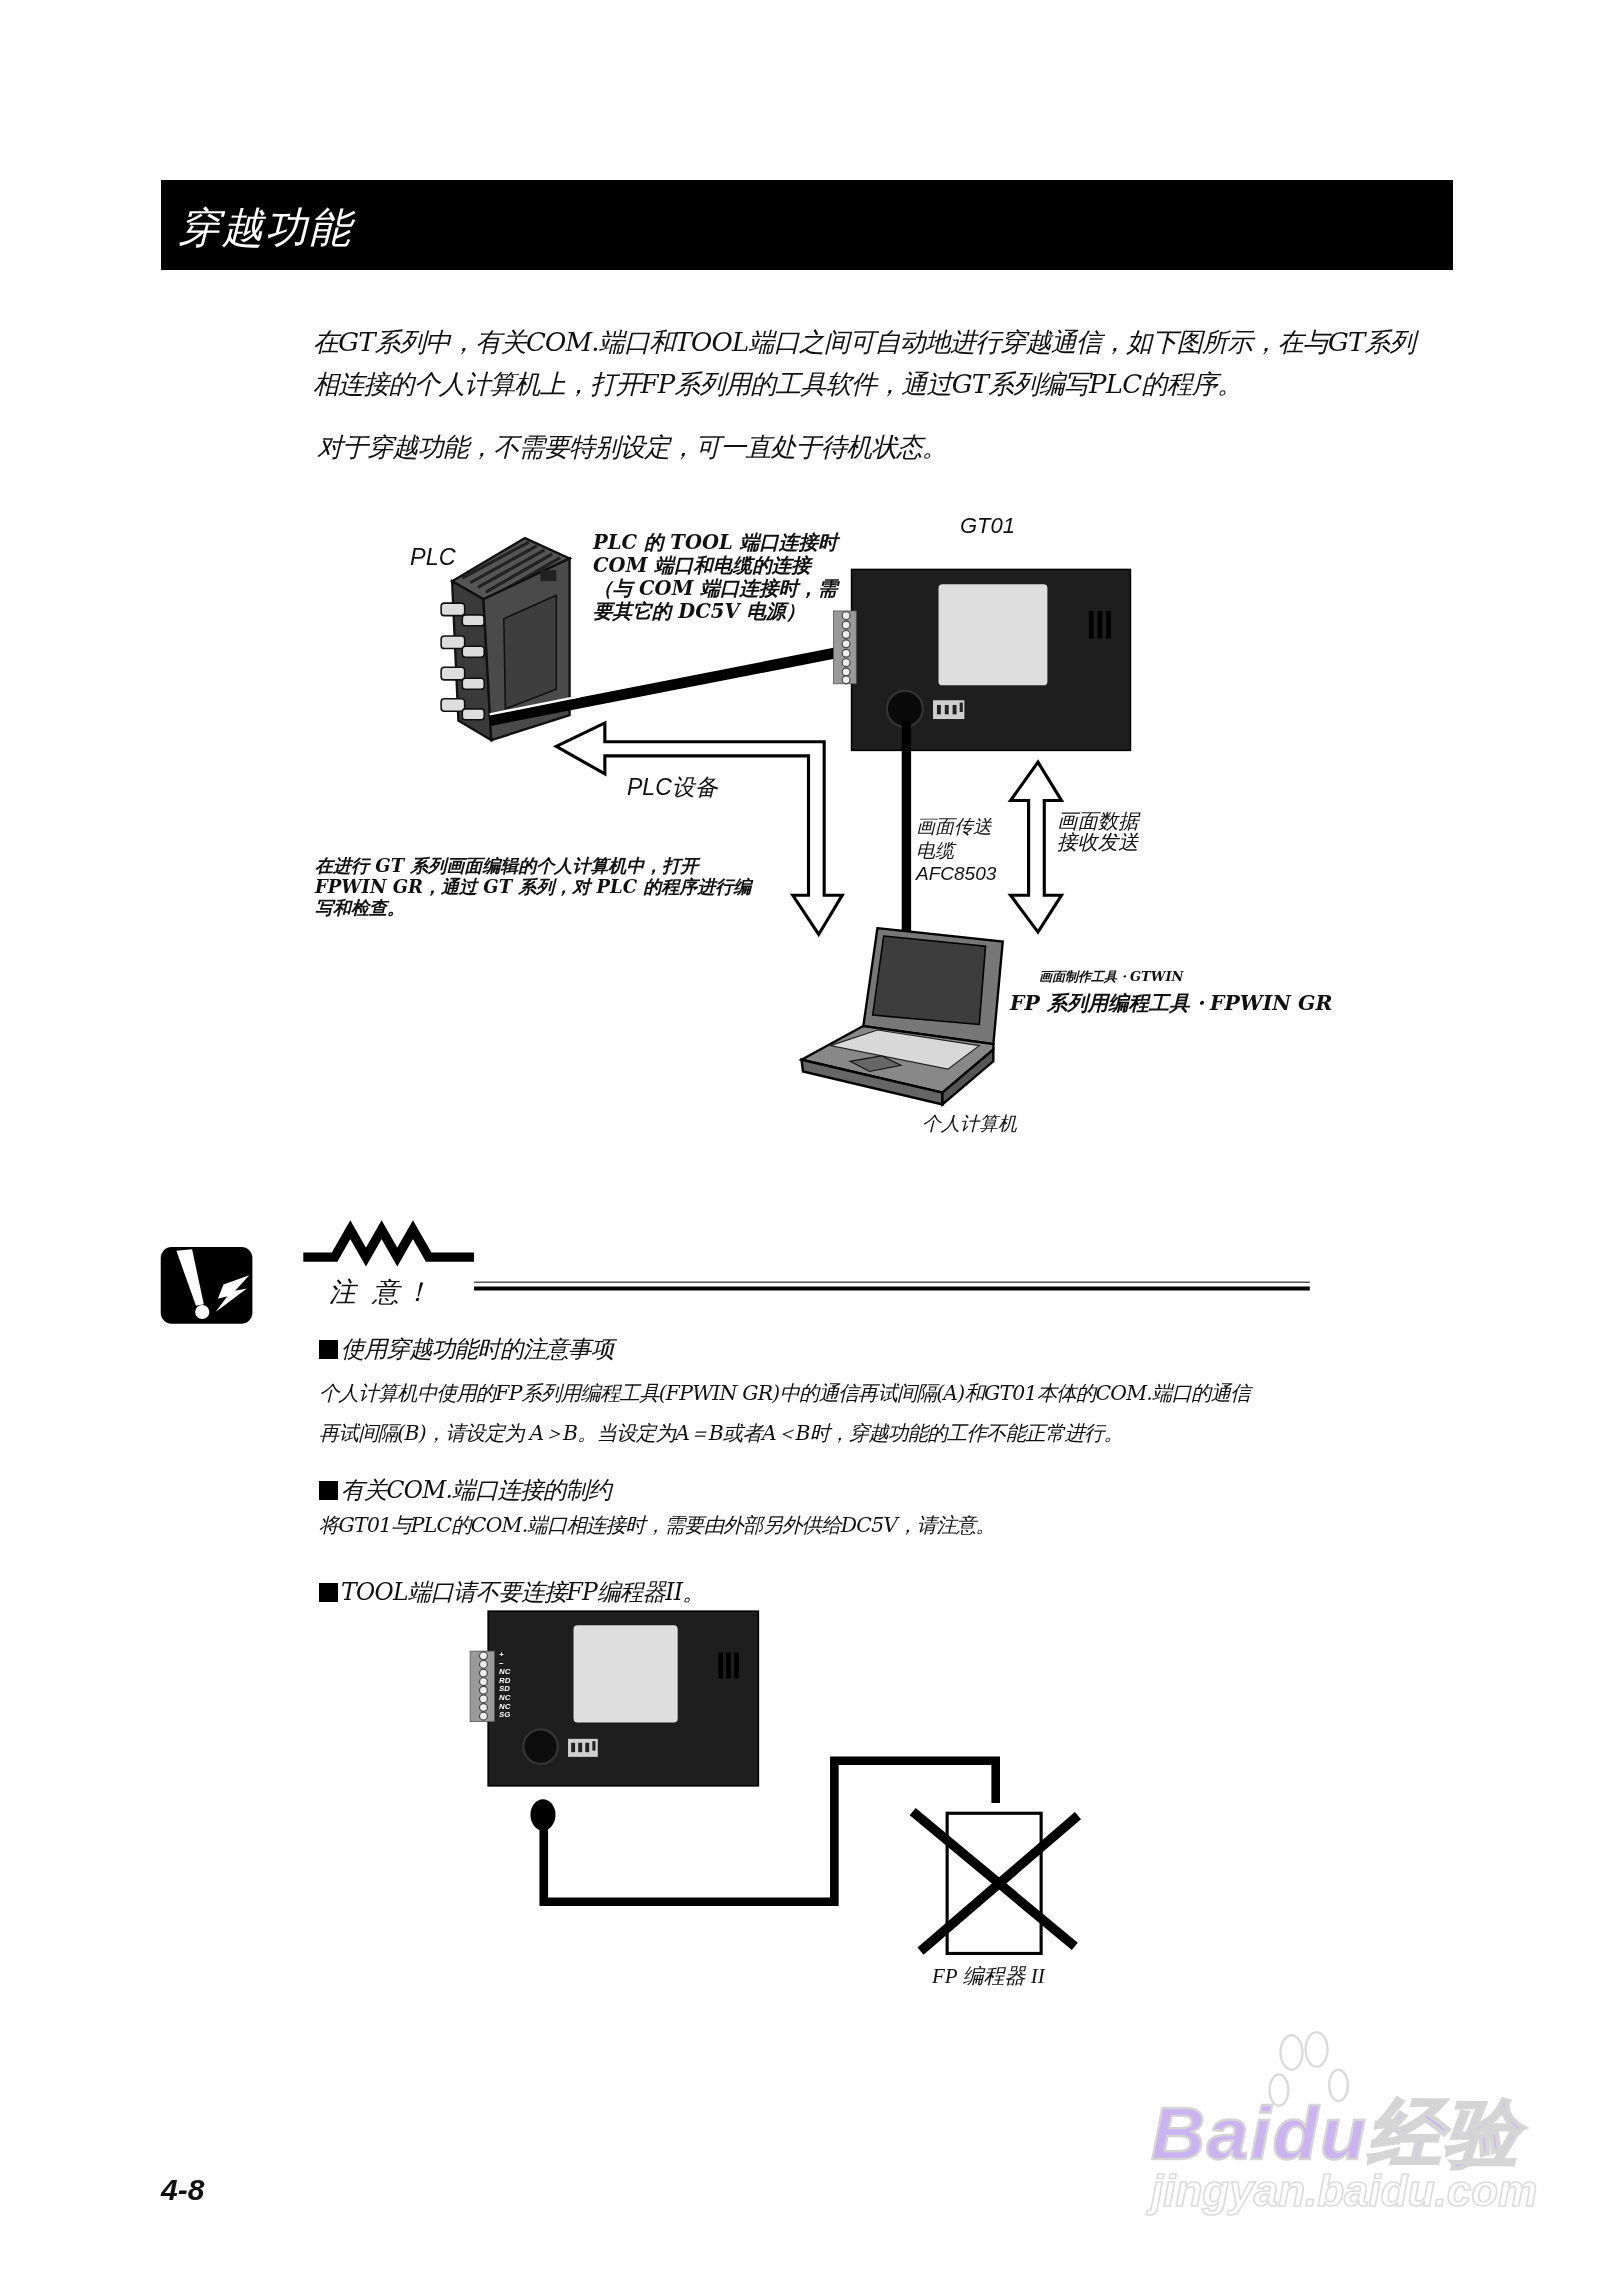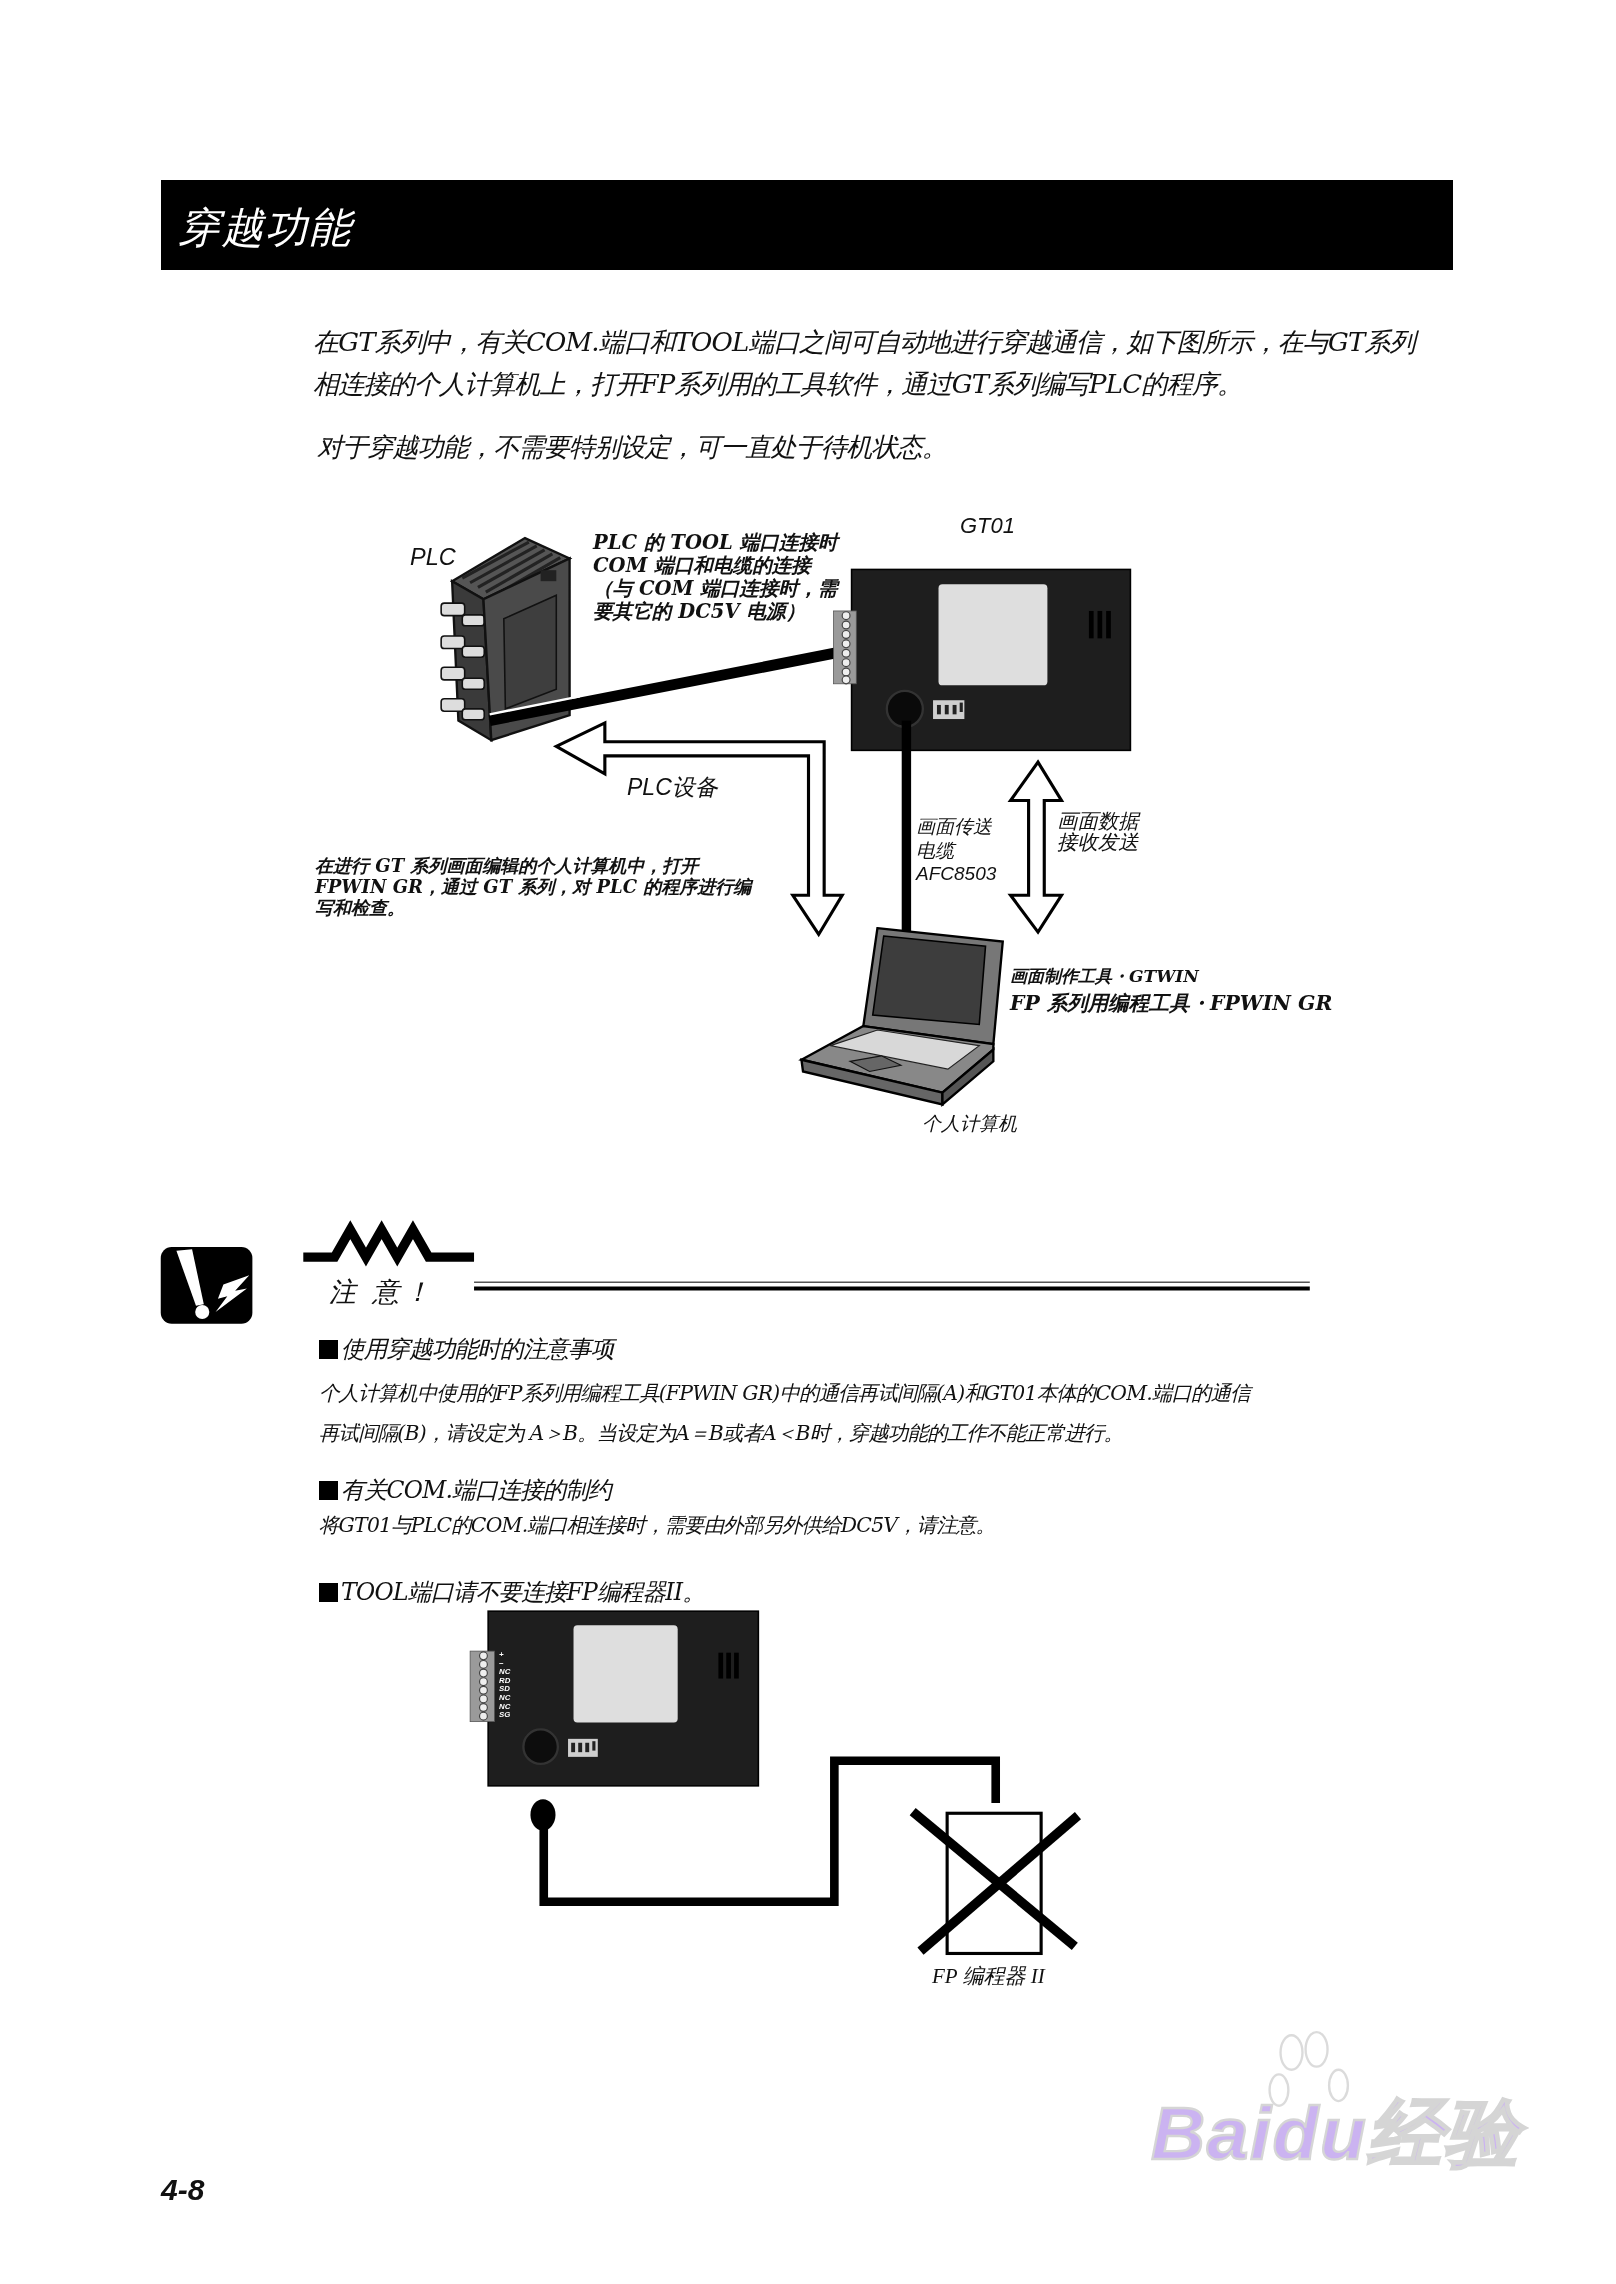--- a/index.html
+++ b/index.html
@@ -191,21 +191,21 @@
   <div>电缆</div>
   <div>AFC8503</div>
 </div>
 
 <div class="abs sans" style="left:1057px; top:811px; font-size:20.4px; line-height:21px;">
   <div>画面数据</div>
   <div>接收发送</div>
 </div>
 
 <div class="abs" style="left:1010px; top:963px;">
-  <div class="note-bold" style="font-size:17px; line-height:27px;">画面制作工具・GTWIN</div>
+  <div class="note-bold" style="font-size:13px; line-height:27px;margin-left:29px;">画面制作工具・GTWIN</div>
   <div class="note-bold" style="font-size:20.4px; line-height:27px;">FP 系列用编程工具・FPWIN GR</div>
 </div>
 
 <div class="abs diag-label serif" style="left:922px; top:1111px; font-size:19px;">个人计算机</div>
 
 <div class="abs serif" style="left:329px; top:1274px; font-size:27px; letter-spacing:4.7px; white-space:nowrap;">注 意！</div>
 
 <div class="abs section-head" style="left:319px; top:1337px;text-align:right;">
   <span class="square"></span><span>使用穿越功能时的注意事项</span>
 </div>
@@ -239,14 +239,15 @@
 <div id="watermark" class="abs sans">
   <svg width="94" height="94" style="left:117px; top:0;" viewBox="0 0 120 120">
     <g fill="none" stroke="#999" stroke-width="3">
       <ellipse cx="30" cy="30" rx="14" ry="22"></ellipse>
       <ellipse cx="62" cy="26" rx="14" ry="22"></ellipse>
       <ellipse cx="14" cy="78" rx="12" ry="20"></ellipse>
       <ellipse cx="90" cy="72" rx="12" ry="20"></ellipse>
     </g>
   </svg>
   <div id="watermark-brand" class="abs">Baidu经验</div>
+  <div id="watermark-url" class="abs">jingyan.baidu.com</div>
 </div>
 
 
 </body></html>

